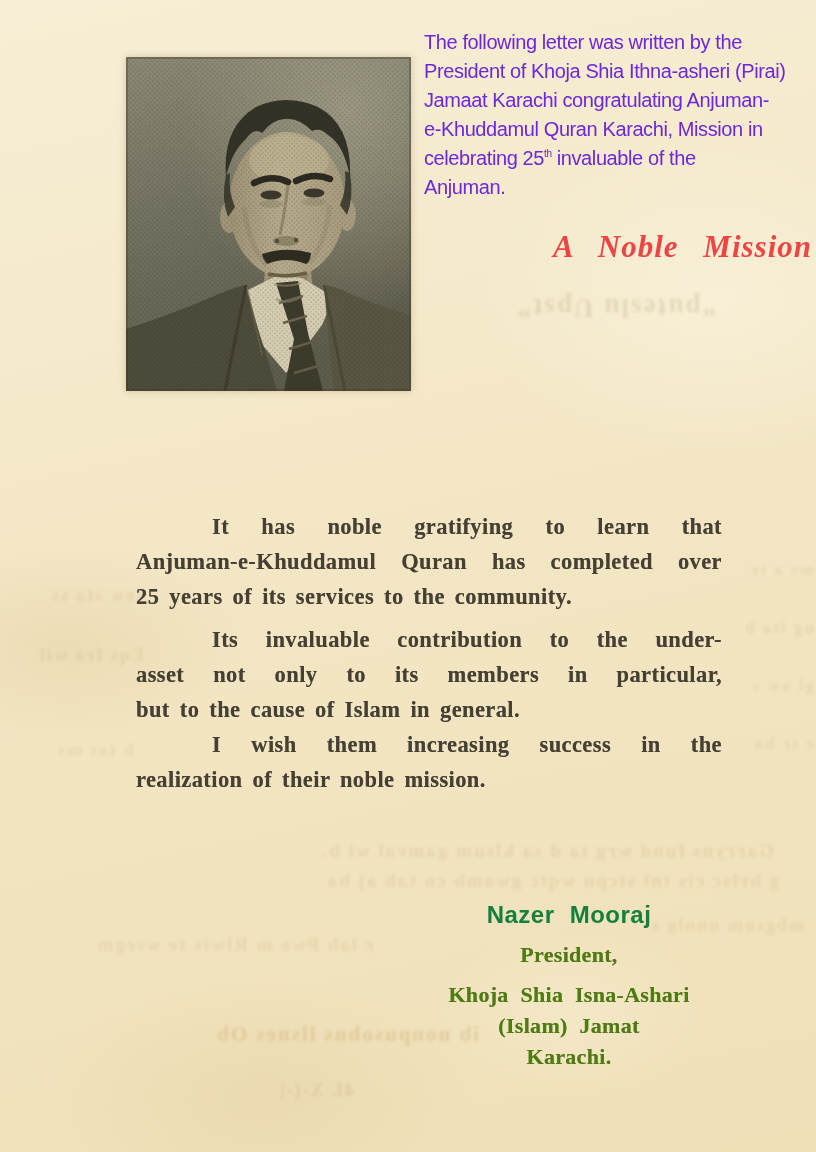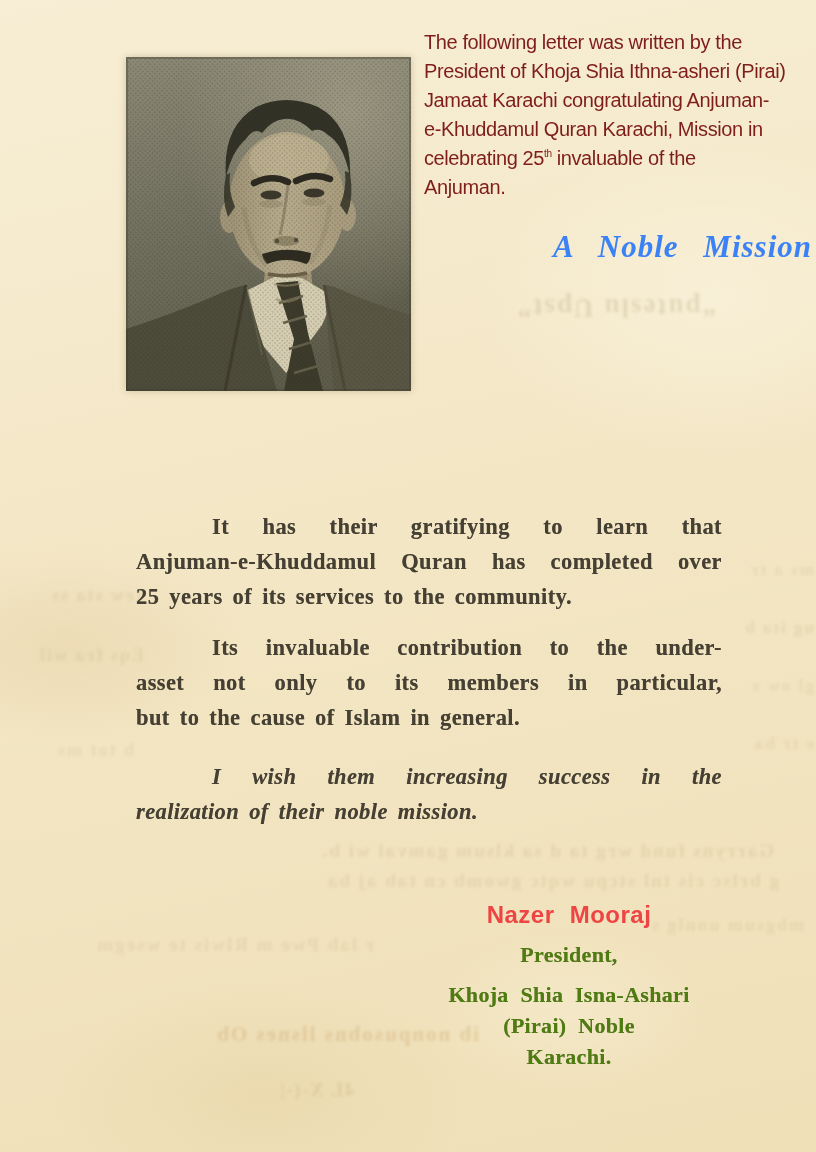--- a/index.html
+++ b/index.html
@@ -13,46 +13,46 @@
       radial-gradient(200px 120px at 70% 88%, rgba(255,250,235,0.25), transparent 70%),
       linear-gradient(168deg,#f7eed5 0%,#f3e6c4 48%,#efe0b8 100%);
   }
   .abs{position:absolute;}
 
   
   .photo{left:126px;top:57px;width:285px;height:334px;box-shadow:0 0 7px rgba(110,85,40,.28);}
   .photo svg{display:block;width:100%;height:100%;}
 
   
-  .intro{left:424px;top:28px;width:390px;color:#7f1d1d;
+  .intro{left:424px;top:28px;width:390px;color:#6d28d9;
     font-family:"Liberation Sans","DejaVu Sans",sans-serif;
     font-size:20px;letter-spacing:-0.4px;line-height:29px;}
   .intro .line{white-space:nowrap;height:29px;}
   .intro sup{font-size:10px;vertical-align:super;line-height:0;}
 
   
   .headline{left:424px;top:229px;width:388px;text-align:right;padding-right:4px;
-    font-style:italic;font-weight:700;font-size:31px;color:#3b82f6;
+    font-style:italic;font-weight:700;font-size:31px;color:#ef4444;
     letter-spacing:1px;word-spacing:16px;white-space:nowrap;}
 
   
   .letter{left:136px;top:509px;width:586px;color:#454033;
     font-weight:700;font-size:22.5px;letter-spacing:.4px;word-spacing:4px;
     text-shadow:0 0 .5px rgba(69,64,51,.55);}
   .letter .bline{height:35px;line-height:35px;text-align:justify;text-align-last:justify;}
   .letter .bline.last{text-align:right;text-align-last:left;}
   .letter .bline.first{text-indent:76px;}
   .letter .para{margin:0;}
-  .letter .para + .para{margin-top:16px;}
-  .letter .para.p3{margin-top:24px;font-style:italic;}
+  .letter .para + .para{margin-top:8px;}
+  .letter .para.p3{margin-top:0;}
 
   
   .signature{left:402px;top:901px;width:334px;text-align:center;}
   .sig-name{font-family:"Liberation Sans","DejaVu Sans",sans-serif;font-weight:700;
-    font-size:24px;color:#ef4444;letter-spacing:.5px;word-spacing:8px;height:38px;}
+    font-size:24px;color:#15803d;letter-spacing:.5px;word-spacing:8px;height:38px;}
   .sig-line{font-weight:700;font-size:22px;line-height:31px;color:#4d7c0f;
     word-spacing:6px;letter-spacing:.3px;text-shadow:0 0 .5px rgba(66,59,46,.5);}
   .sig-line.role{margin-bottom:9px;}
 
   
   .bleed{position:absolute;font-weight:700;color:#96814f;
     filter:blur(1.4px);transform:scaleX(-1);white-space:nowrap;overflow:hidden;
     font-family:"Liberation Serif","DejaVu Serif",serif;letter-spacing:2px;}
   .b0{left:430px;top:292px;width:372px;font-size:27px;opacity:.20;transform:rotate(180deg);text-align:center;}
   .b1{left:12px;top:585px;width:130px;font-size:18px;opacity:.14;}
@@ -177,34 +177,34 @@
   <div class="line">Jamaat Karachi  congratulating Anjuman-</div>
   <div class="line">e-Khuddamul Quran Karachi, Mission in</div>
   <div class="line"><span>celebrating 25</span><sup>th</sup><span> invaluable of the</span></div>
   <div class="line">Anjuman.</div>
 </div>
 
 <div class="abs headline">A Noble Mission</div>
 
 <div class="abs letter">
   <div class="para p1">
-    <div class="bline first">It has their gratifying to learn that</div>
+    <div class="bline first">It has noble gratifying to learn that</div>
     <div class="bline">Anjuman-e-Khuddamul Quran has completed over</div>
     <div class="bline last">25 years of its services to the community.</div>
   </div>
   <div class="para p2">
     <div class="bline first">Its invaluable contribution to the under-</div>
     <div class="bline">asset not only to its members in particular,</div>
     <div class="bline last">but to the cause of Islam in general.</div>
   </div>
   <div class="para p3">
     <div class="bline first">I wish them increasing success in the</div>
     <div class="bline last">realization of their noble mission.</div>
   </div>
 </div>
 
 <div class="abs signature">
   <div class="sig-name">Nazer Mooraj</div>
   <div class="sig-line role">President,</div>
   <div class="sig-line">Khoja Shia  Isna-Ashari</div>
-  <div class="sig-line">(Pirai) Noble</div>
+  <div class="sig-line">(Islam) Jamat</div>
   <div class="sig-line">Karachi.</div>
 </div>
 
 </body></html>

